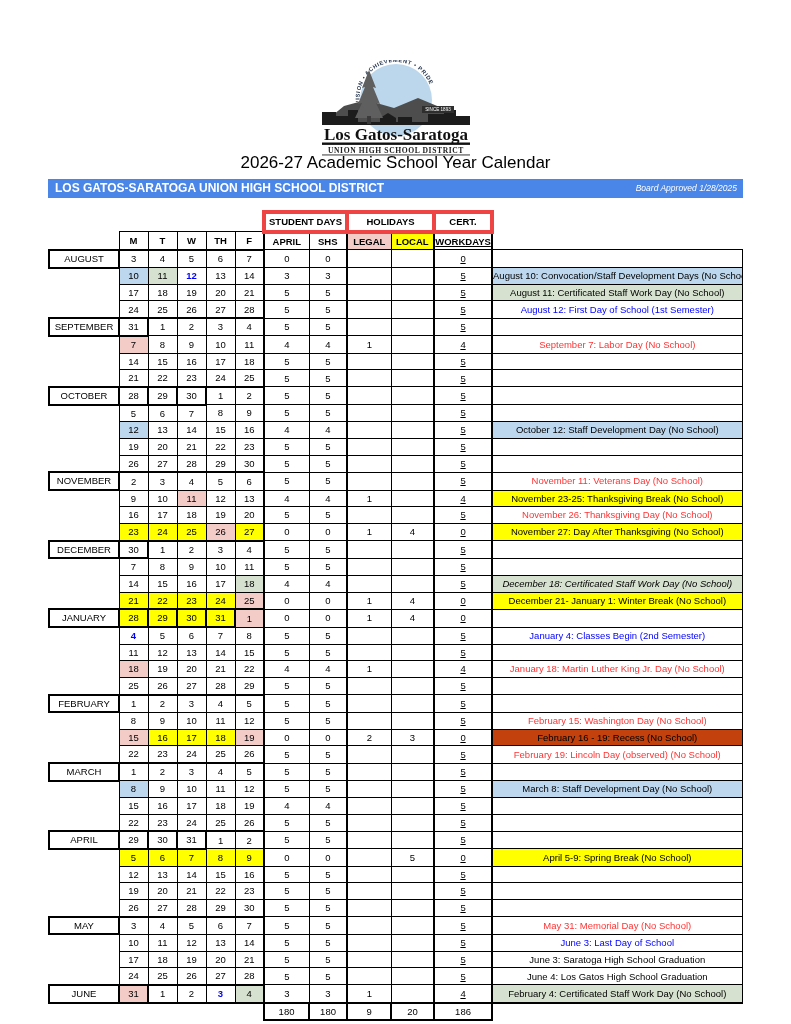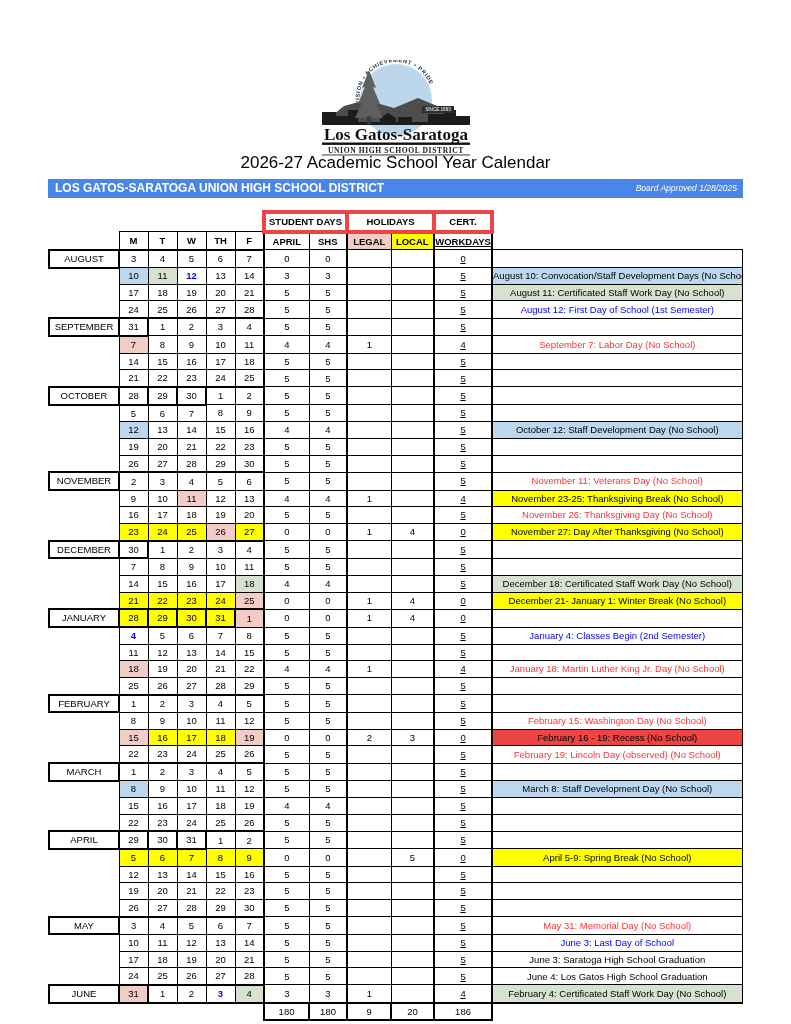--- a/index.html
+++ b/index.html
@@ -405,21 +405,21 @@
       <td class="d">14</td>
       <td class="d">15</td>
       <td class="d">16</td>
       <td class="d">17</td>
       <td class="d" style="background-color: rgb(214, 226, 207);">18</td>
       <td class="cnt gl">4</td>
       <td class="cnt">4</td>
       <td class="cnt gl"></td>
       <td class="cnt"></td>
       <td class="cnt gl gr">5</td>
-      <td class="note" style="background-color: rgb(214, 226, 207);">December 18: Certificated Staff Work Day (No School)</td>
+      <td class="note" style="background-color: rgb(214, 226, 207); font-style: italic;">December 18: Certificated Staff Work Day (No School)</td>
     </tr>
         <tr>
       <td class="lbl"></td>
       <td class="d" style="background-color: rgb(255, 255, 0);">21</td>
       <td class="d" style="background-color: rgb(255, 255, 0);">22</td>
       <td class="d" style="background-color: rgb(255, 255, 0);">23</td>
       <td class="d" style="background-color: rgb(255, 255, 0);">24</td>
       <td class="d" style="background-color: rgb(243, 204, 200);">25</td>
       <td class="cnt gl">0</td>
       <td class="cnt">0</td>
@@ -531,21 +531,21 @@
       <td class="d" style="background-color: rgb(243, 204, 200);">15</td>
       <td class="d" style="background-color: rgb(255, 255, 0);">16</td>
       <td class="d" style="background-color: rgb(255, 255, 0);">17</td>
       <td class="d" style="background-color: rgb(255, 255, 0);">18</td>
       <td class="d" style="background-color: rgb(243, 204, 200);">19</td>
       <td class="cnt gl">0</td>
       <td class="cnt">0</td>
       <td class="cnt gl">2</td>
       <td class="cnt">3</td>
       <td class="cnt gl gr">0</td>
-      <td class="note" style="background-color: #ef4444;">February 16 - 19: Recess  (No School)</td>
+      <td class="note" style="background-color: #c2410c;">February 16 - 19: Recess  (No School)</td>
     </tr>
         <tr>
       <td class="lbl"></td>
       <td class="d">22</td>
       <td class="d">23</td>
       <td class="d">24</td>
       <td class="d">25</td>
       <td class="d">26</td>
       <td class="cnt gl">5</td>
       <td class="cnt">5</td>

